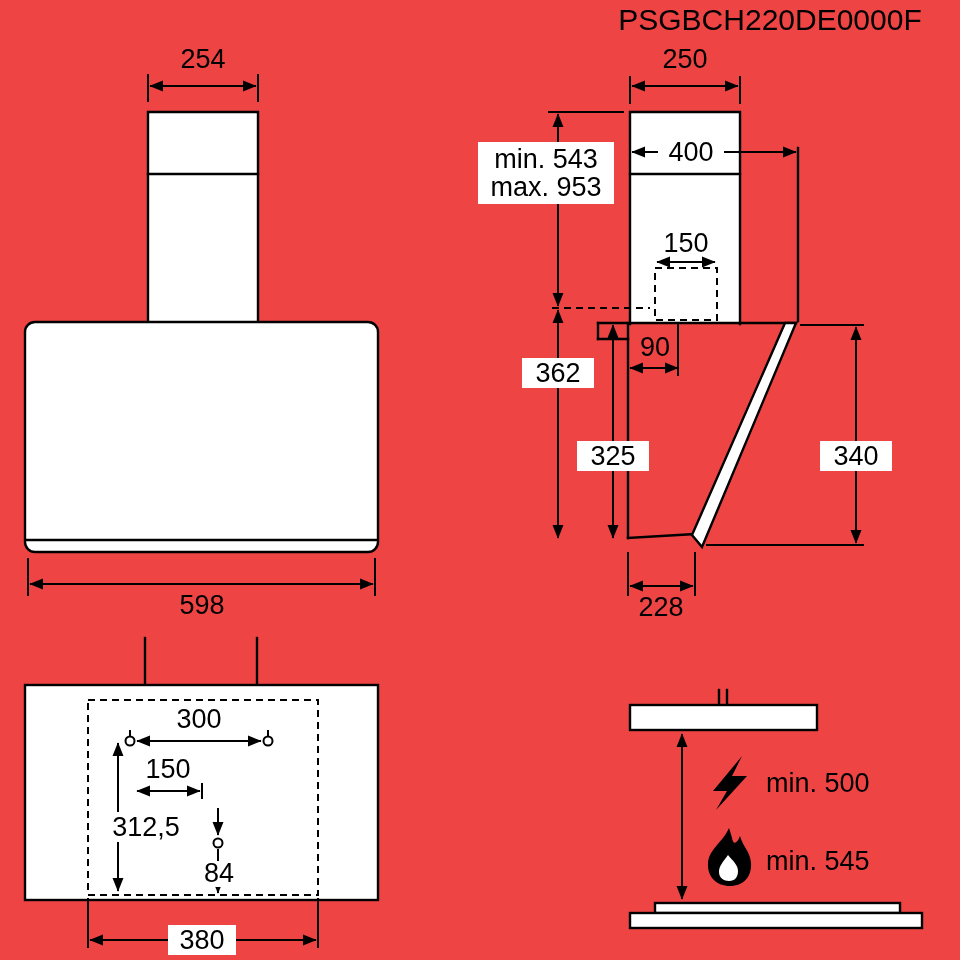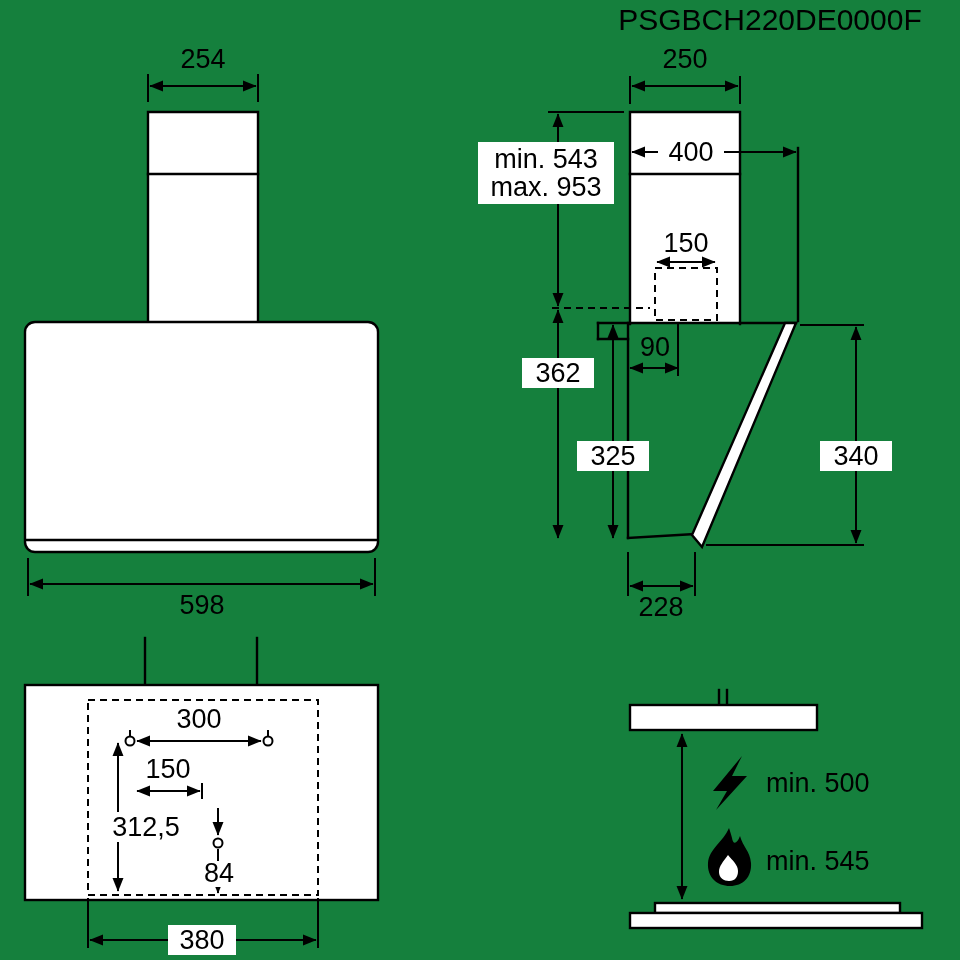--- a/index.html
+++ b/index.html
@@ -1,17 +1,17 @@
 <!DOCTYPE html>
 <html><head>
 <meta charset="utf-8">
 <style>
   html,body{margin:0;padding:0;background:#fff;}
   body{width:960px;height:960px;font-family:"Liberation Sans",sans-serif;}
-  .canvas{width:960px;height:960px;position:relative;background:#15803d;}
+  .canvas{width:960px;height:960px;position:relative;background:#ef4444;}
   .obj{stroke:#000;stroke-width:2.4;fill:none;stroke-linecap:square;}
   .fillw{fill:#fff;}
   .dim{stroke:#000;stroke-width:2;fill:none;}
   .dash{stroke-dasharray:7 5;}
   .lbl{font-family:"Liberation Sans",sans-serif;font-size:27px;fill:#000;text-anchor:middle;}
   .lbls{text-anchor:start;}
   .ttl{font-size:30px;}
   .bg{fill:#fff;stroke:none;}
   .ico{fill:#000;stroke:none;}
   .icow{fill:#fff;stroke:none;}

